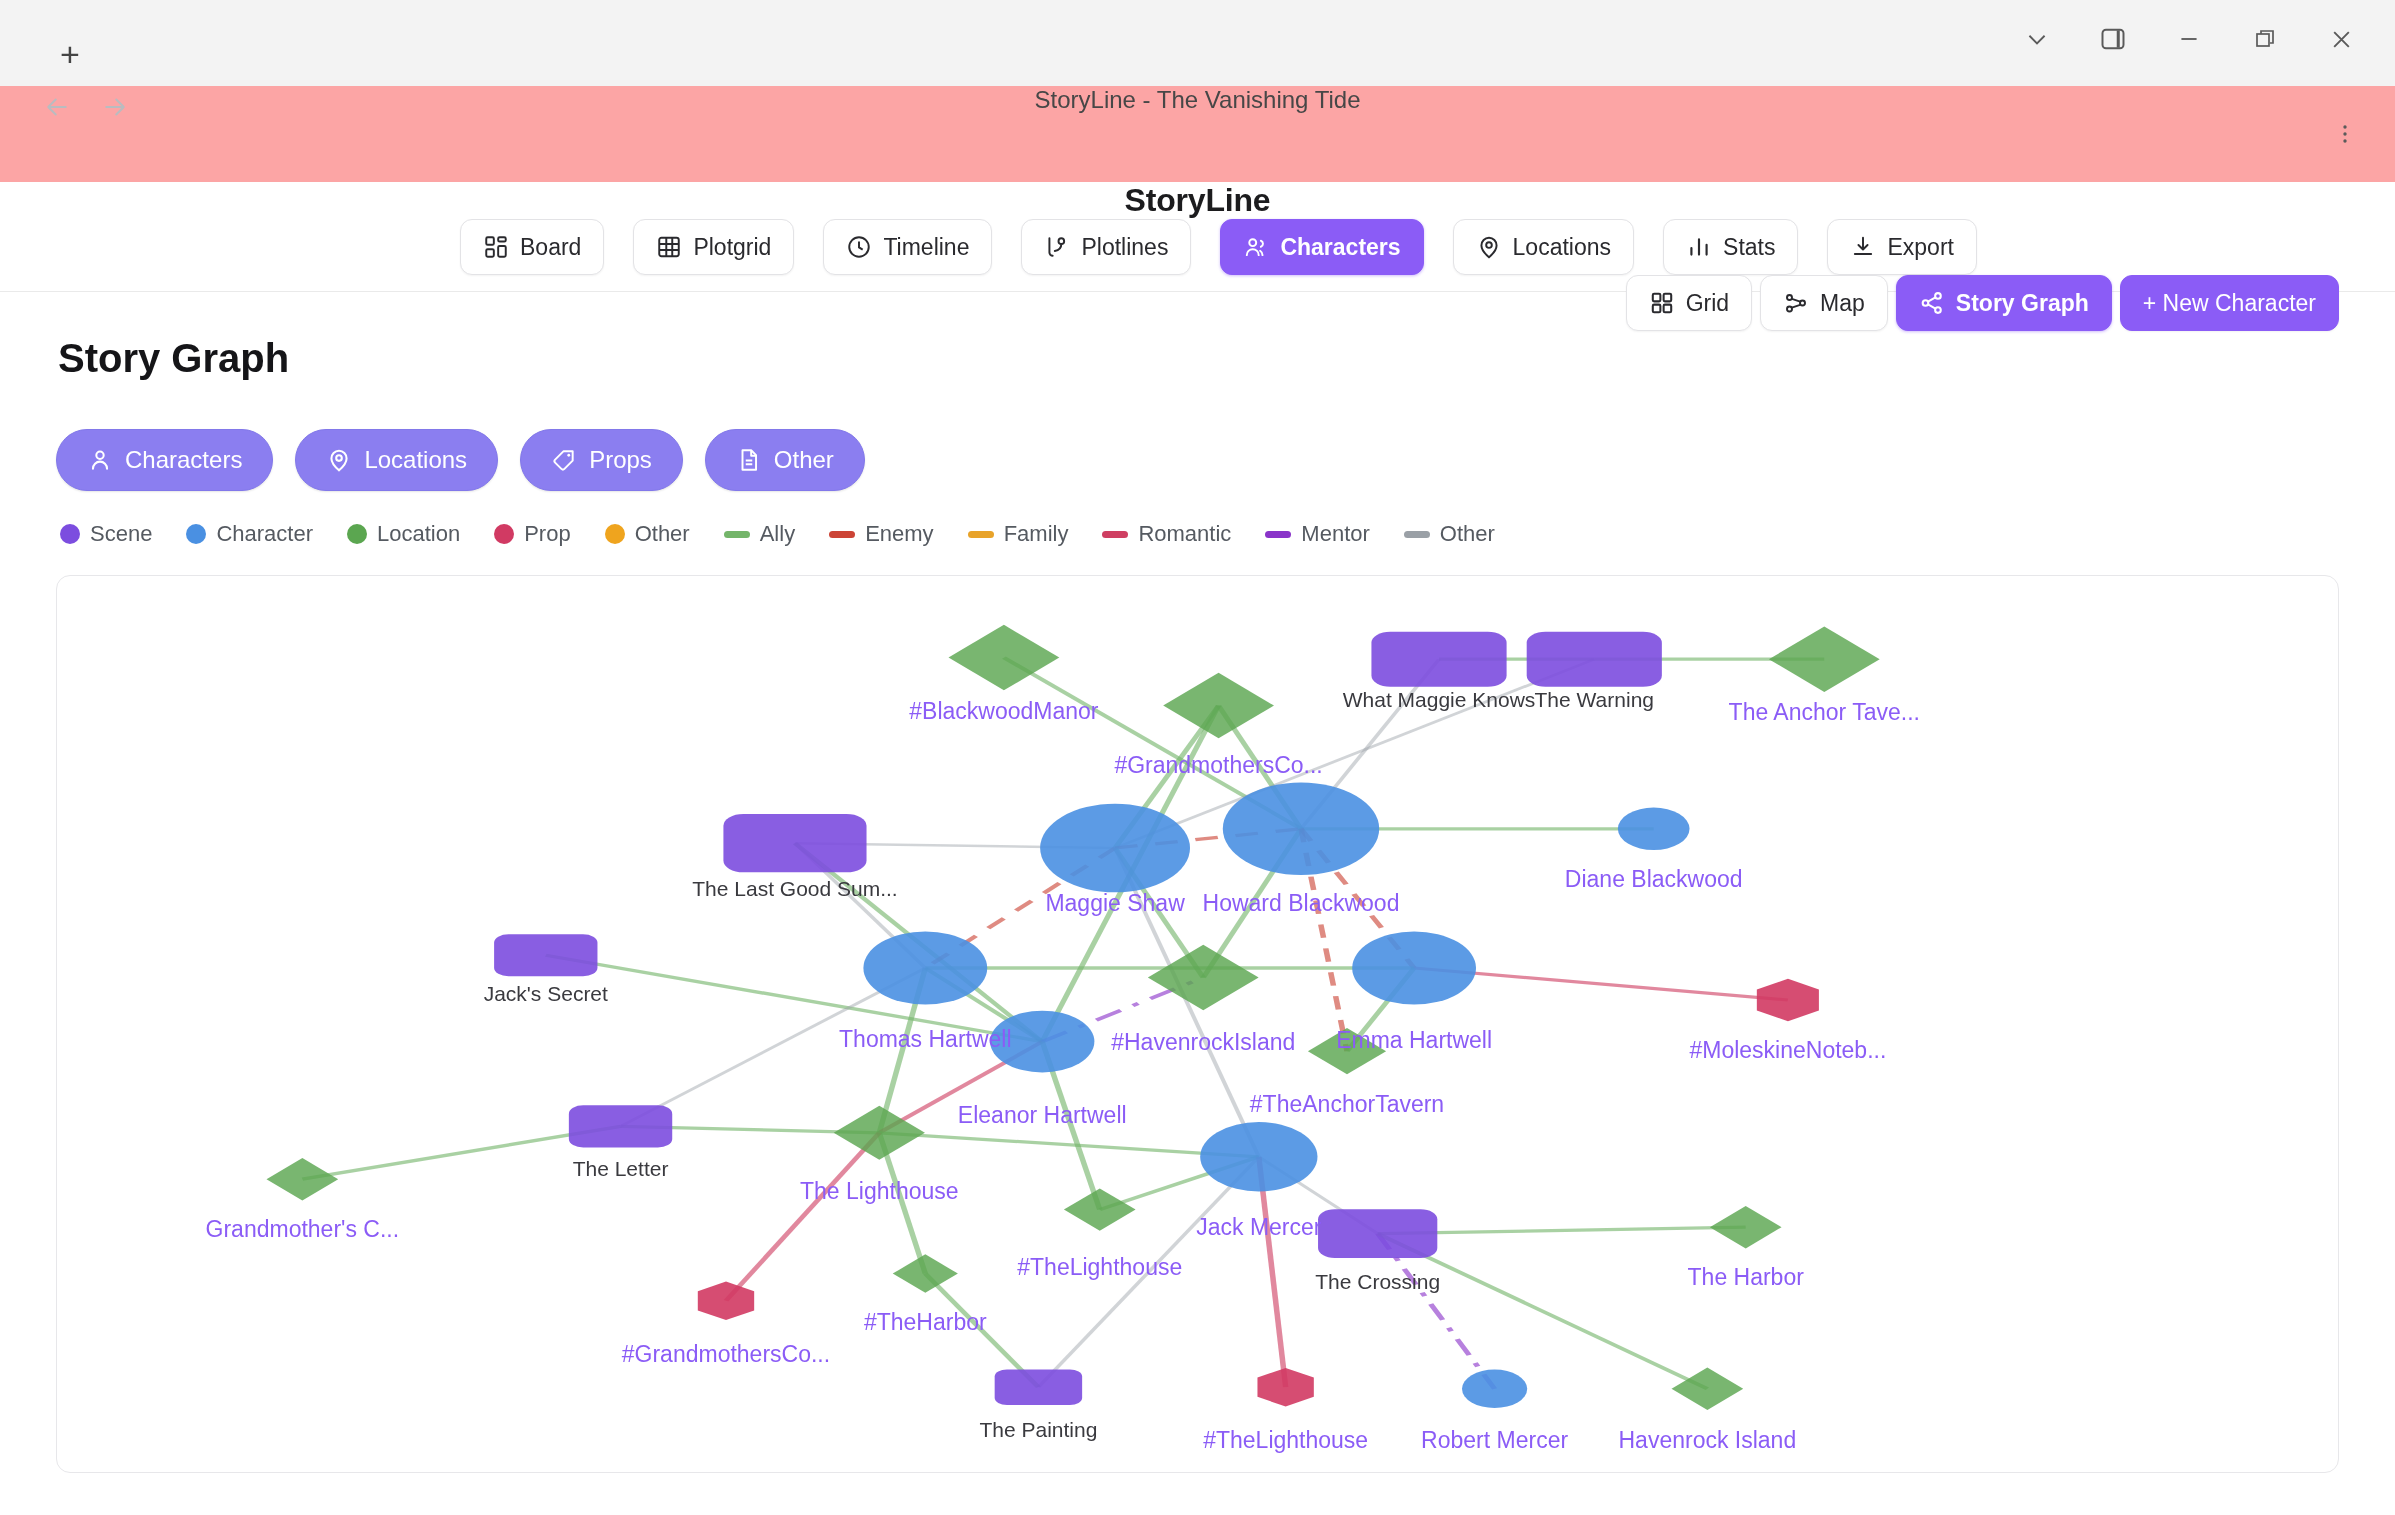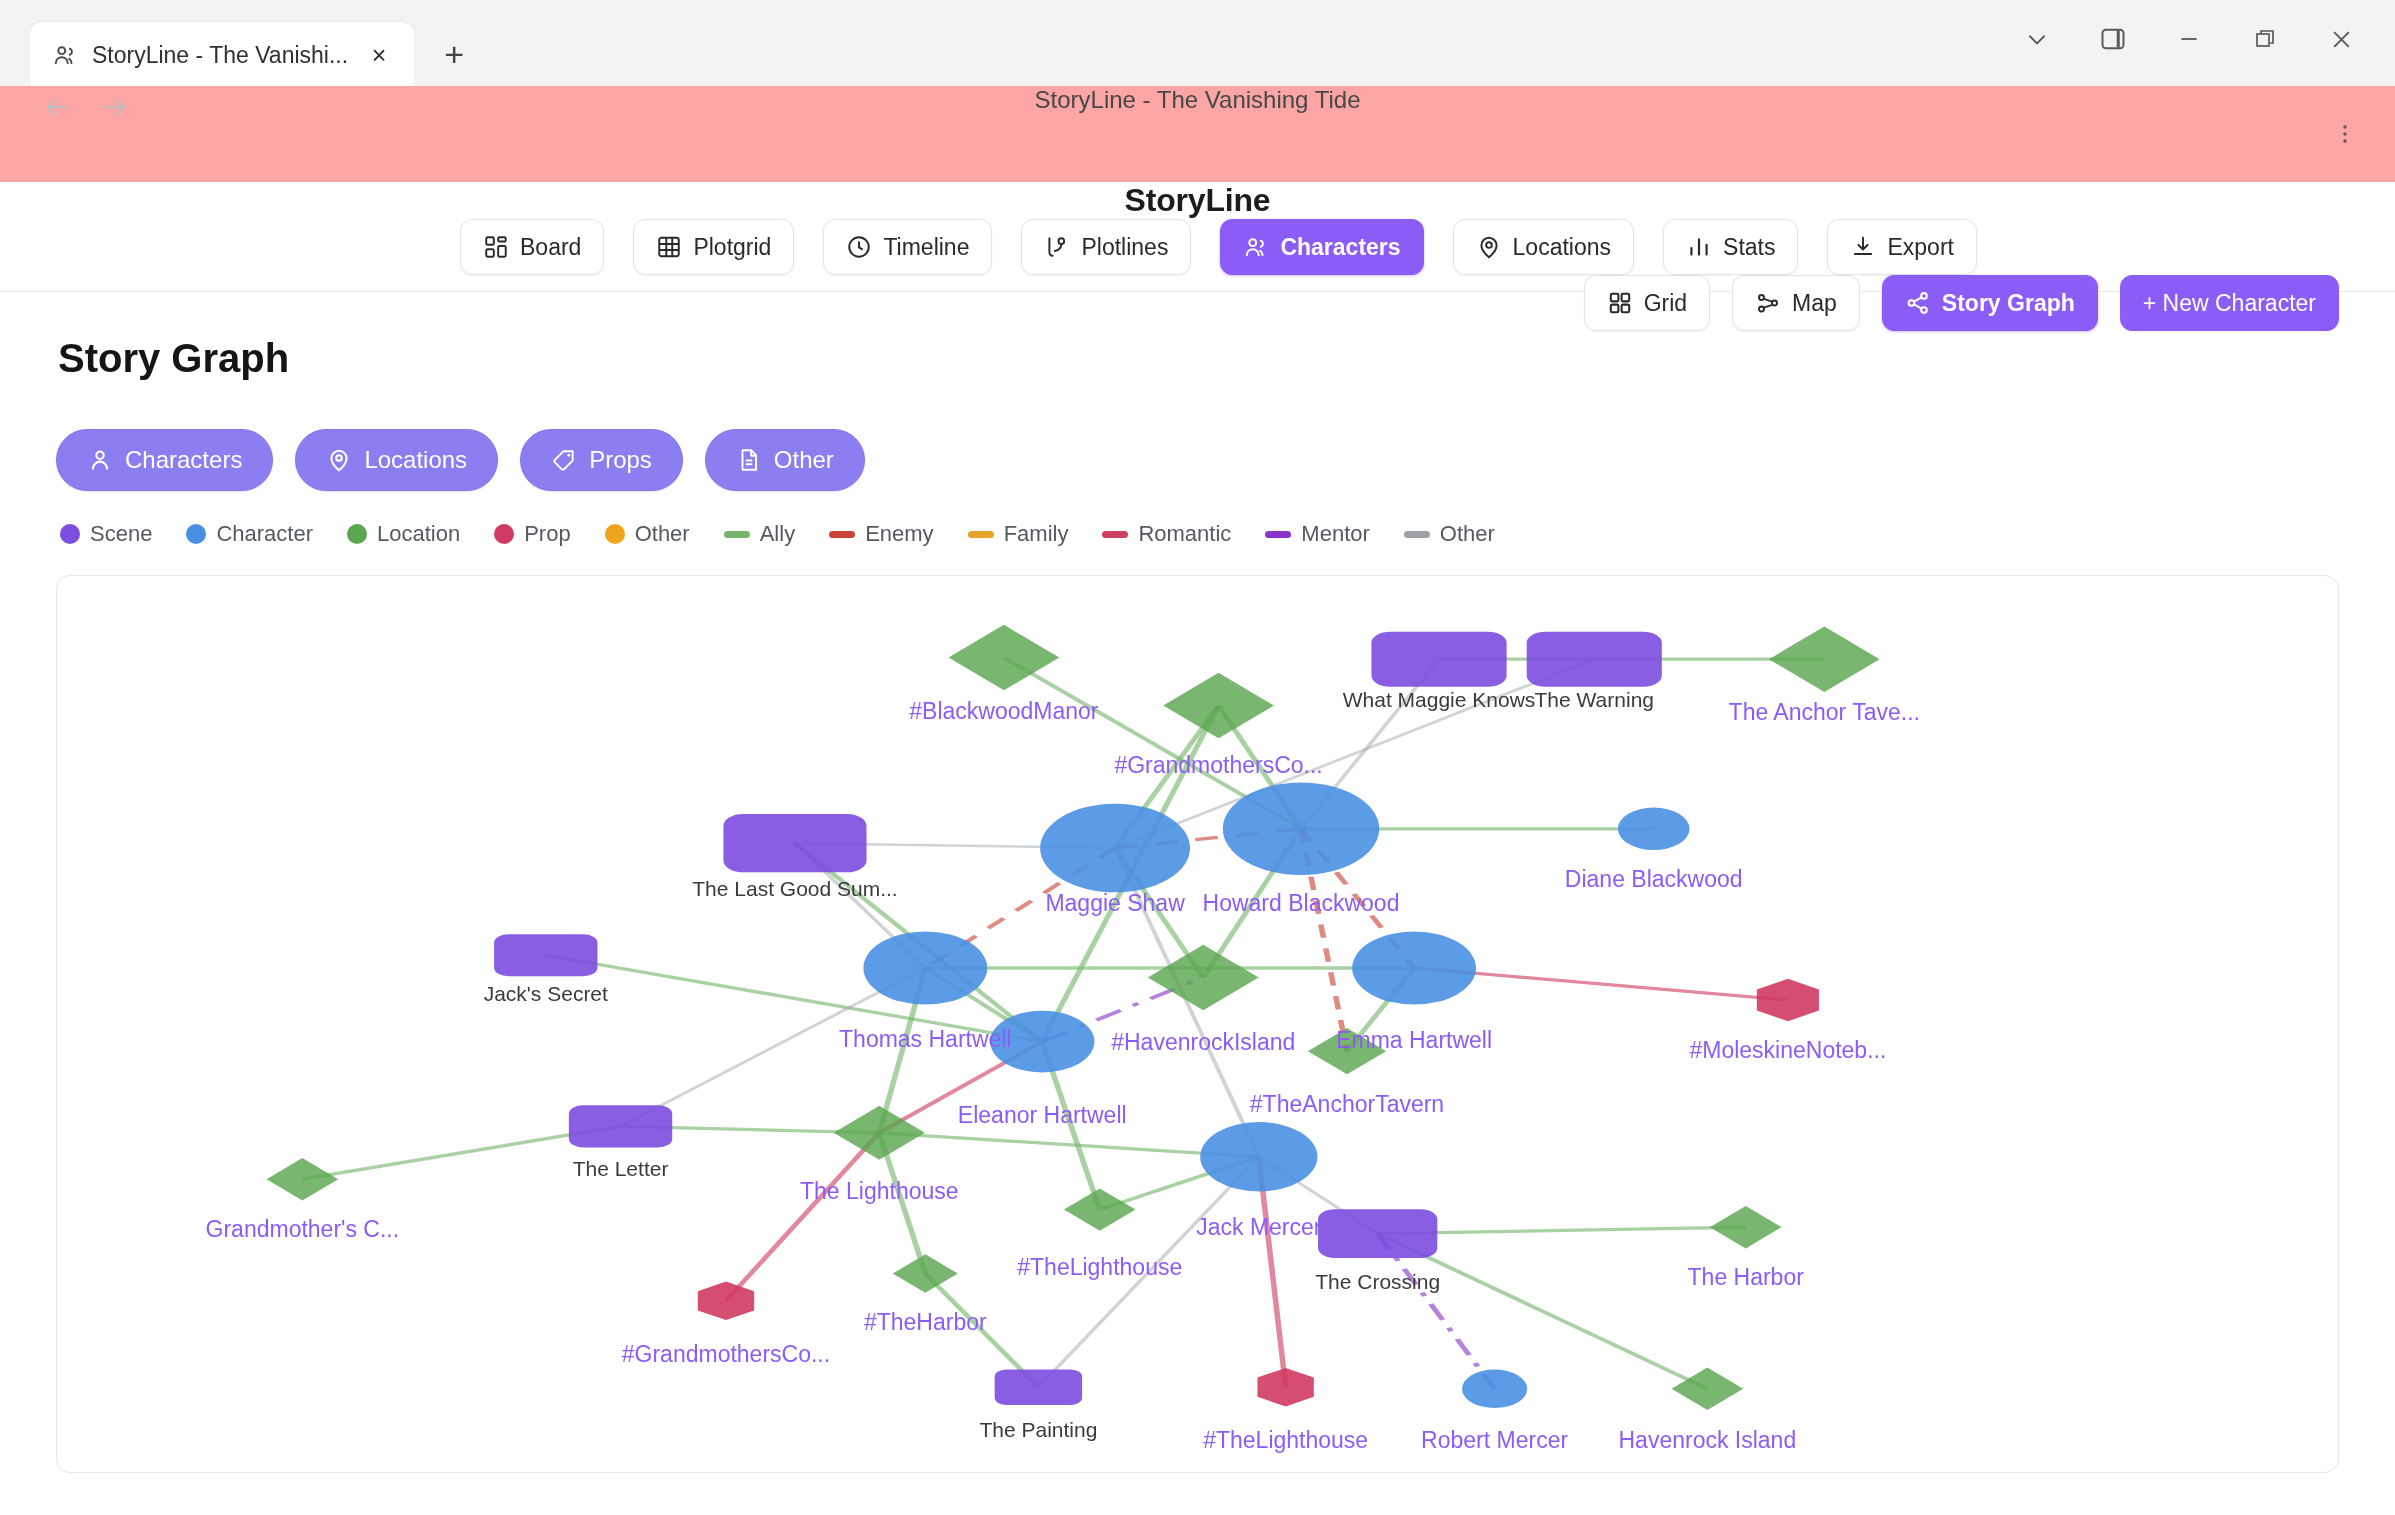--- a/index.html
+++ b/index.html
@@ -82,21 +82,21 @@
     height:56px; padding:0 22px;
     border:1px solid #e3e3e6; border-radius:12px;
     background:#fff; color:#2a2a2e; font-size:23px; white-space:nowrap;
     box-shadow:0 1px 2px rgba(16,18,25,.05);
   }
   .navbtn.active{
     background:#8b5cf6; border-color:#8b5cf6; color:#fff; font-weight:bold;
     box-shadow:0 1px 3px rgba(139,92,246,.4);
   }
   .navbtn .ico{ width:26px;height:26px;flex:0 0 26px; display:block; }
-  #rightnav{ display:flex; align-items:center; gap:22px; margin-left:auto; }
+  #rightnav{ display:flex; align-items:center; gap:8px; margin-left:auto; }
   #rightnav .navbtn.primary{
     background:#8b5cf6; border-color:#8b5cf6; color:#fff; font-size:23px;
   }
 
   
   #page{ padding:44px 56px 0 56px; }
   #h1{ font-size:40px; font-weight:bold; color:#151518; margin:0 0 48px 2px; }
 
   #pills{ display:flex; gap:22px; margin-bottom:30px; }
   .pill{
@@ -125,32 +125,20 @@
     position:absolute; transform:translate(-50%,0);
     font-size:23px; color:#8b5cf6; white-space:nowrap; pointer-events:none;
   }
   .nodelabel.small{ font-size:21px; color:#3a3a3f; }
 </style>
 </head>
 <body>
 
 <div id="titlebar">
   <div id="tabstrip">
-    <div class="tab">
-      <span class="tab-icon">
-        <svg viewBox="0 0 24 24" fill="none" stroke="currentColor" stroke-width="1.8" stroke-linecap="round" stroke-linejoin="round" width="26" height="26">
-          <circle cx="9" cy="8" r="3.2"></circle>
-            <path d="M3.5 19.5a5.5 5.5 0 0 1 11 0"></path>
-          <path d="M16.5 6.2a3 3 0 0 1 0 5.6"></path>
-            <path d="M18 19.5a5 5 0 0 0-2.2-4.1"></path>
-        </svg>
-      </span>
-      <span class="tab-title">StoryLine - The Vanishi...</span>
-      <span class="tab-close">×</span>
-    </div>
     <div class="newtab">+</div>
   </div>
 
   <div id="winctl">
     <div class="wbtn">
       <svg viewBox="0 0 24 24" fill="none" stroke="currentColor" stroke-width="1.7" width="26" height="26">
           <path d="M5 9l7 7 7-7"></path>
         </svg>
     </div>
     <div class="wbtn">

